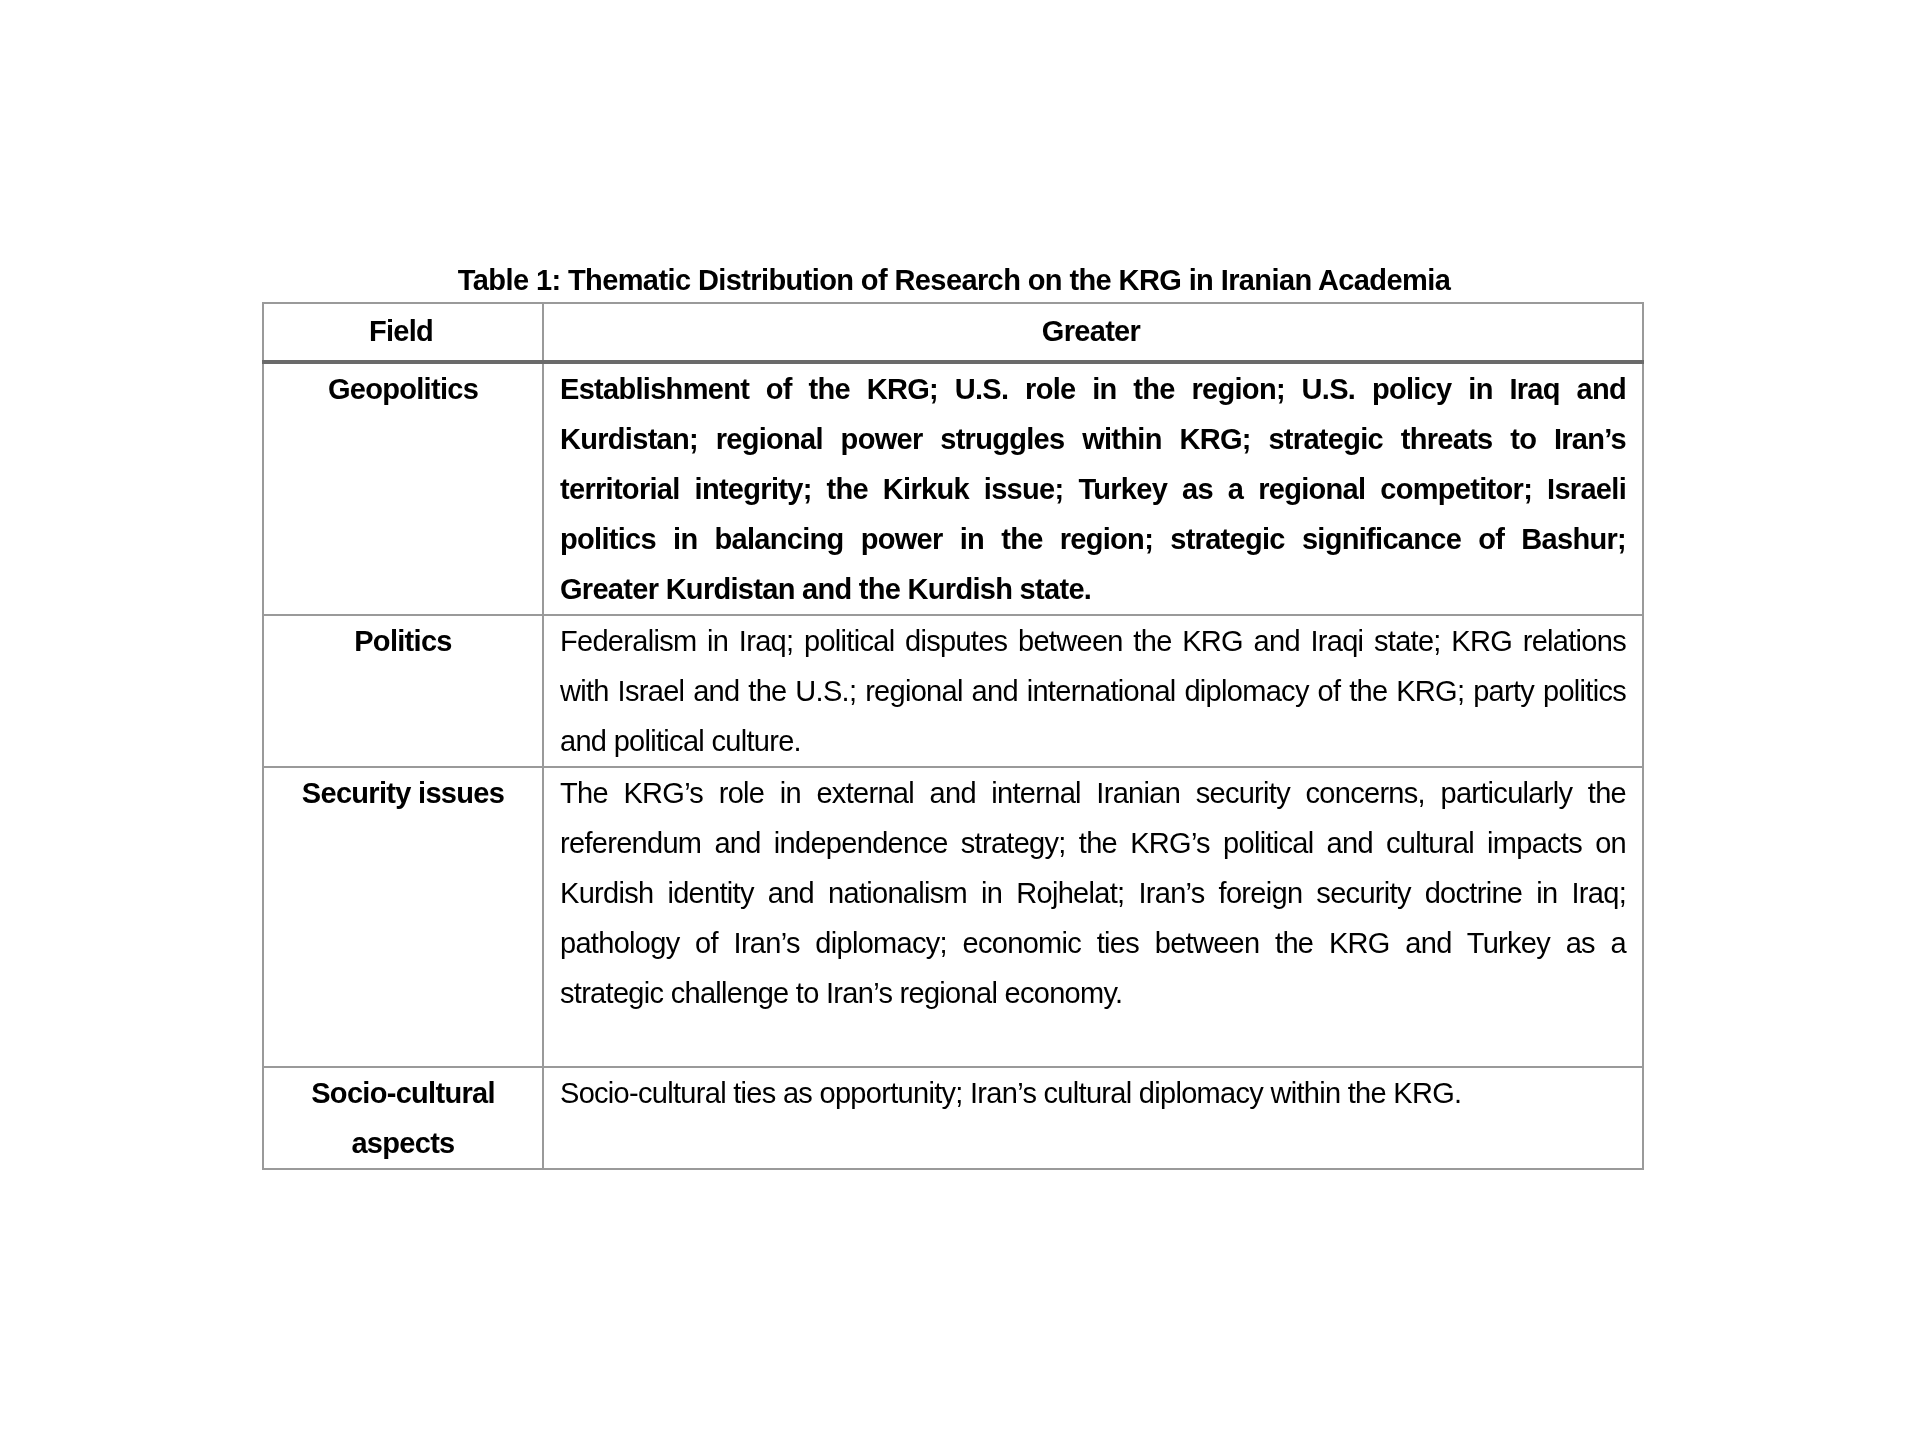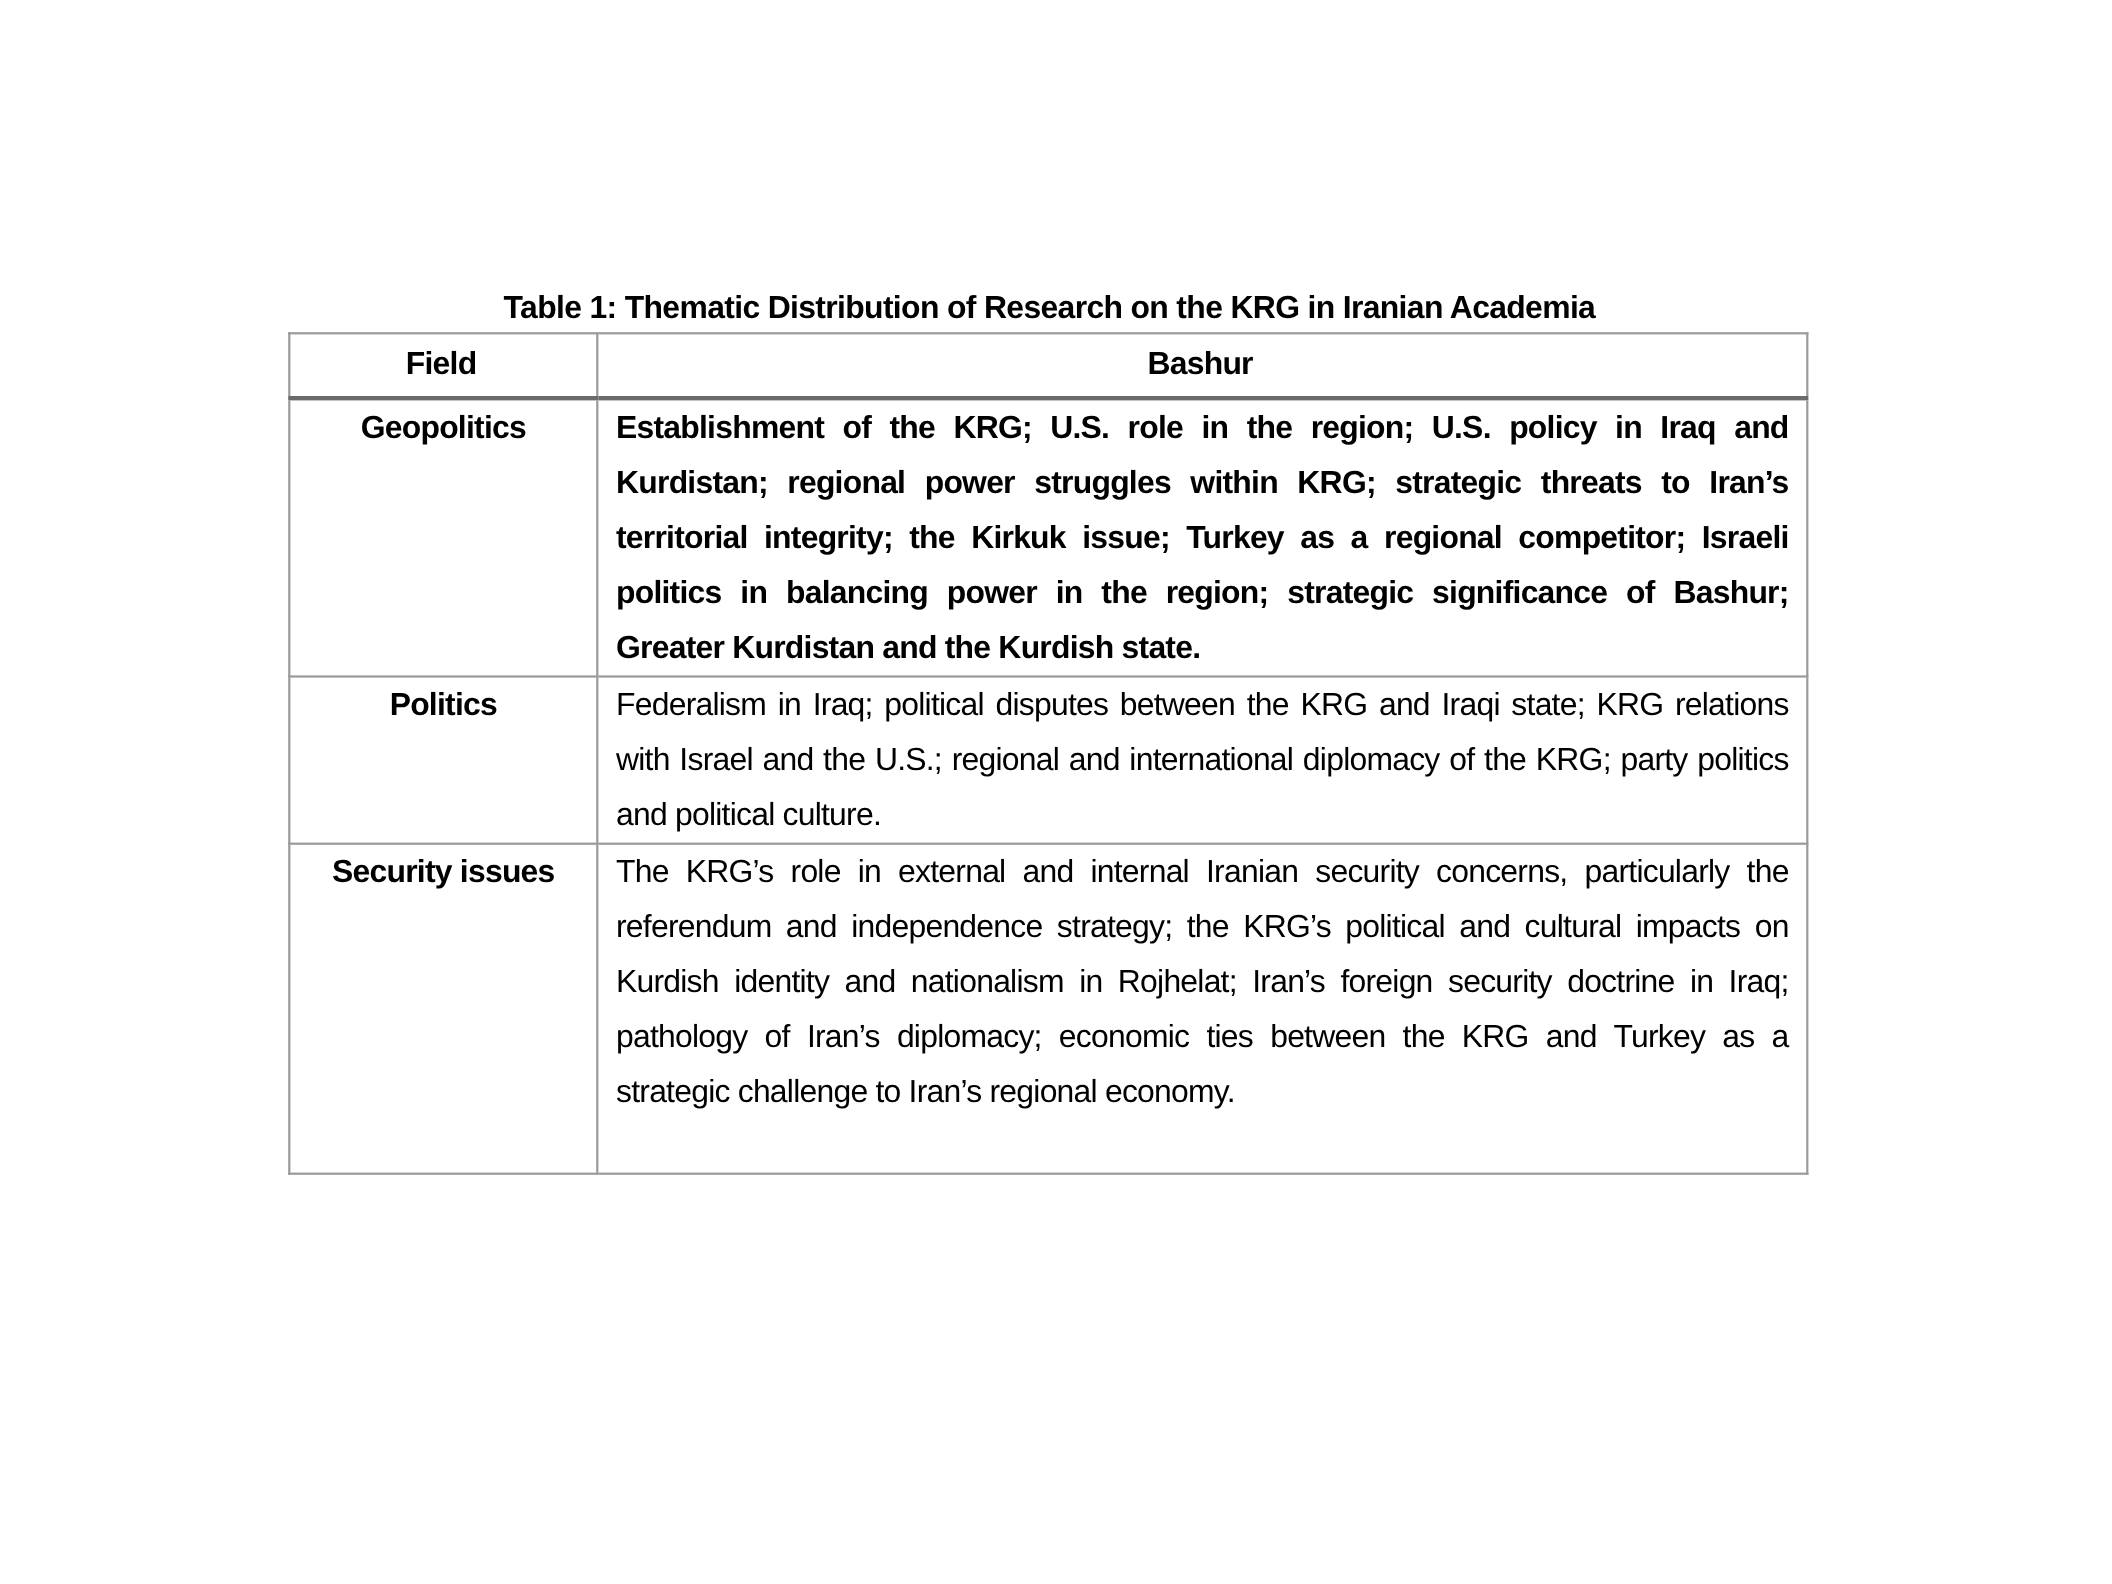--- a/index.html
+++ b/index.html
@@ -71,30 +71,34 @@
 <div class="caption">Table 1: Thematic Distribution of Research on the KRG in Iranian Academia</div>
 
 <table class="themes">
   <colgroup>
     <col class="c-field">
     <col class="c-themes">
   </colgroup>
   <thead>
     <tr>
       <th>Field</th>
-      <th>Bashur</th>
+      <th>Greater</th>
     </tr>
   </thead>
   <tbody>
     <tr class="r-geo">
       <td class="field">Geopolitics</td>
       <td class="theme">Establishment of the KRG; U.S. role in the region; U.S. policy in Iraq and Kurdistan; regional power struggles within KRG; strategic threats to Iran’s territorial integrity; the Kirkuk issue; Turkey as a regional competitor; Israeli politics in balancing power in the region; strategic significance of Bashur; Greater Kurdistan and the Kurdish state.</td>
     </tr>
     <tr class="r-pol">
       <td class="field">Politics</td>
       <td class="theme">Federalism in Iraq; political disputes between the KRG and Iraqi state; KRG relations with Israel and the U.S.; regional and international diplomacy of the KRG; party politics and political culture.</td>
     </tr>
     <tr class="r-sec">
       <td class="field">Security issues</td>
       <td class="theme">The KRG’s role in external and internal Iranian security concerns, particularly the referendum and independence strategy; the KRG’s political and cultural impacts on Kurdish identity and nationalism in Rojhelat; Iran’s foreign security doctrine in Iraq; pathology of Iran’s diplomacy; economic ties between the KRG and Turkey as a strategic challenge to Iran’s regional economy.</td>
     </tr>
+    <tr class="r-soc">
+      <td class="field">Socio-cultural aspects</td>
+      <td class="theme">Socio-cultural ties as opportunity; Iran’s cultural diplomacy within the KRG.</td>
+    </tr>
   </tbody>
 </table>
 
 </body></html>

